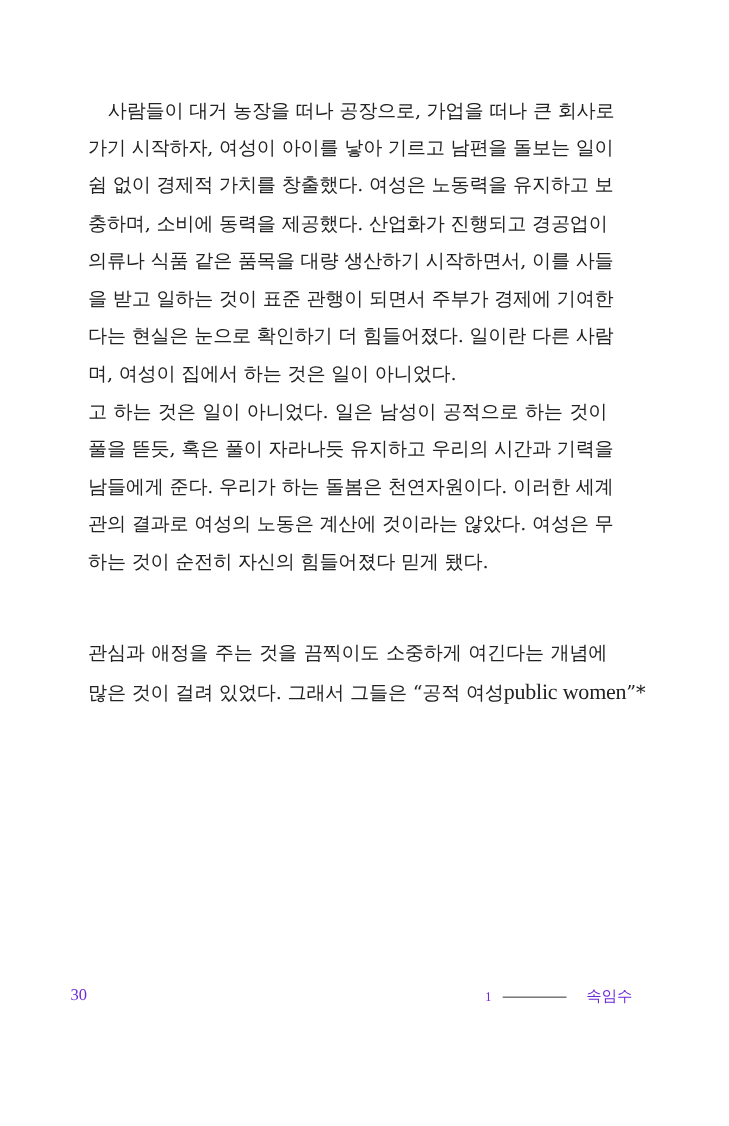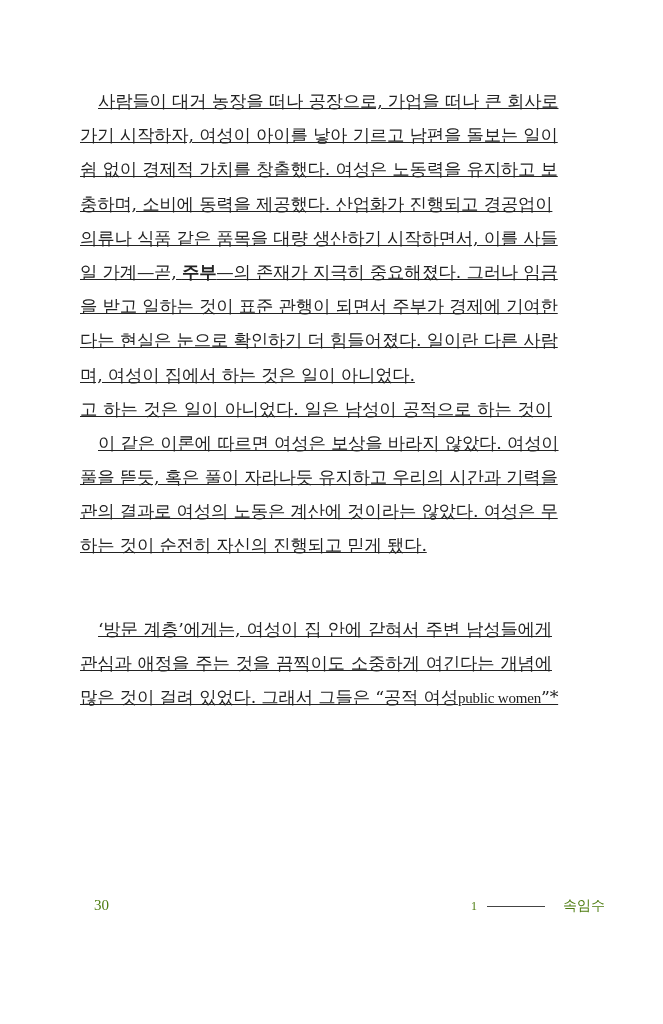--- a/index.html
+++ b/index.html
@@ -1,58 +1,56 @@
 <!DOCTYPE html>
 <html><head>
 <meta charset="utf-8">
 <style>
   html, body { margin: 0; padding: 0; background: #ffffff; }
   body { width: 663px; height: 1024px; position: relative; overflow: hidden;
          font-family: "DejaVu Serif", "Liberation Serif", serif; color: #222; }
   .text-block { position: absolute; left: 80px; top: 84px; width: 472px; }
   .line { height: 34.2px; line-height: 34.2px; font-size: 17.4px; white-space: nowrap;
-          text-align: justify; text-align-last: justify; letter-spacing: -0.2px; text-decoration: underline; }
+          text-align: justify; text-align-last: justify; letter-spacing: -0.2px; }
   .line.last { text-align-last: left; }
   .line.indent { padding-left: 18px; }
   .gap { height: 49px; }
   .bold { font-weight: bold; }
-  .latin { font-family: "Liberation Serif", serif; font-size: 15px; }
+  .latin { font-family: "Liberation Serif", serif; font-size: 20px; }
   .footer { position: absolute; top: 897px; left: 64px; width: 511px; height: 20px;
-            font-family: "Liberation Serif", serif; font-size: 15px; color: #4d7c0f; margin-left: 30px; }
+            font-family: "Liberation Serif", serif; font-size: 15px; color: #6d28d9; }
   .page-num { position: absolute; left: 0; top: 0; }
   .running-head { position: absolute; right: 0; top: 0; display: flex; align-items: center; gap: 10px;
                   font-size: 12px; }
   .rule { width: 58px; height: 1px; background: #444; display: inline-block; }
   .chap-title { font-family: "DejaVu Sans", sans-serif; font-size: 14px; margin-left: 8px; }
 </style>
 </head>
 <body>
 
 <div class="text-block">
   <div>
     <div class="line indent">사람들이 대거 농장을 떠나 공장으로, 가업을 떠나 큰 회사로</div>
     <div class="line">가기 시작하자, 여성이 아이를 낳아 기르고 남편을 돌보는 일이</div>
     <div class="line">쉼 없이 경제적 가치를 창출했다. 여성은 노동력을 유지하고 보</div>
     <div class="line">충하며, 소비에 동력을 제공했다. 산업화가 진행되고 경공업이</div>
     <div class="line">의류나 식품 같은 품목을 대량 생산하기 시작하면서, 이를 사들</div>
-    <div class="line"><span>일 가계—곧, </span><span class="bold">주부</span><span>—의 존재가 지극히 중요해졌다. 그러나 임금</span></div>
     <div class="line">을 받고 일하는 것이 표준 관행이 되면서 주부가 경제에 기여한</div>
     <div class="line">다는 현실은 눈으로 확인하기 더 힘들어졌다. 일이란 다른 사람</div>
     <div class="line last">며, 여성이 집에서 하는 것은 일이 아니었다.</div>
     <div class="line">고 하는 것은 일이 아니었다. 일은 남성이 공적으로 하는 것이</div>
   </div>
   <div>
-    <div class="line indent">이 같은 이론에 따르면 여성은 보상을 바라지 않았다. 여성이</div>
     <div class="line">풀을 뜯듯, 혹은 풀이 자라나듯 유지하고 우리의 시간과 기력을</div>
+    <div class="line">남들에게 준다. 우리가 하는 돌봄은 천연자원이다. 이러한 세계</div>
     <div class="line">관의 결과로 여성의 노동은 계산에 것이라는 않았다. 여성은 무</div>
-    <div class="line last">하는 것이 순전히 자신의 진행되고 믿게 됐다.</div>
+    <div class="line last">하는 것이 순전히 자신의 힘들어졌다 믿게 됐다.</div>
   </div>
   <div class="gap"></div>
   <div>
-    <div class="line indent">‘방문 계층’에게는, 여성이 집 안에 갇혀서 주변 남성들에게</div>
     <div class="line">관심과 애정을 주는 것을 끔찍이도 소중하게 여긴다는 개념에</div>
     <div class="line"><span>많은 것이 걸려 있었다. 그래서 그들은 “공적 여성</span><span class="latin">public women</span><span>”*</span></div>
   </div>
 </div>
 
 <div class="footer">
   <span class="page-num">30</span>
   <span class="running-head">
     <span>1</span>
     <span class="rule"></span>

